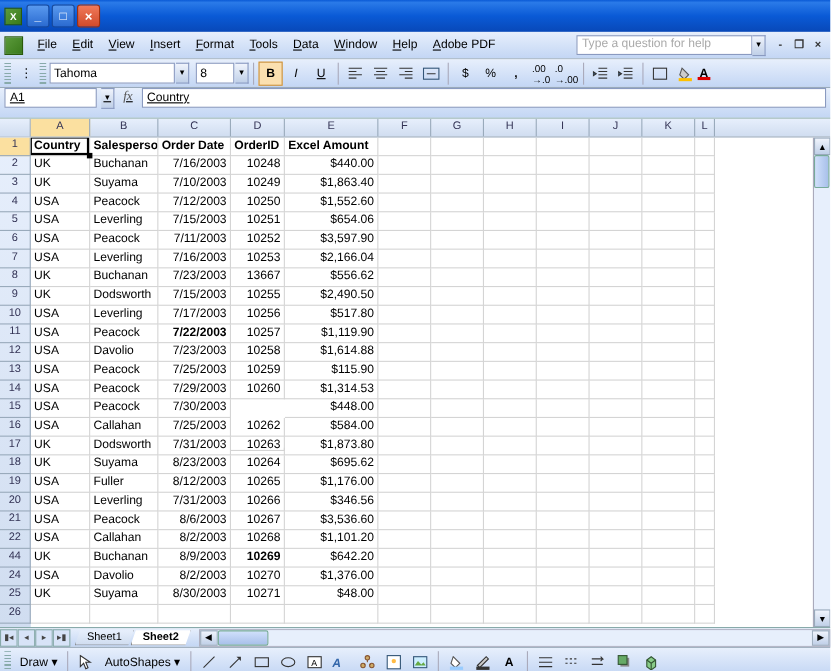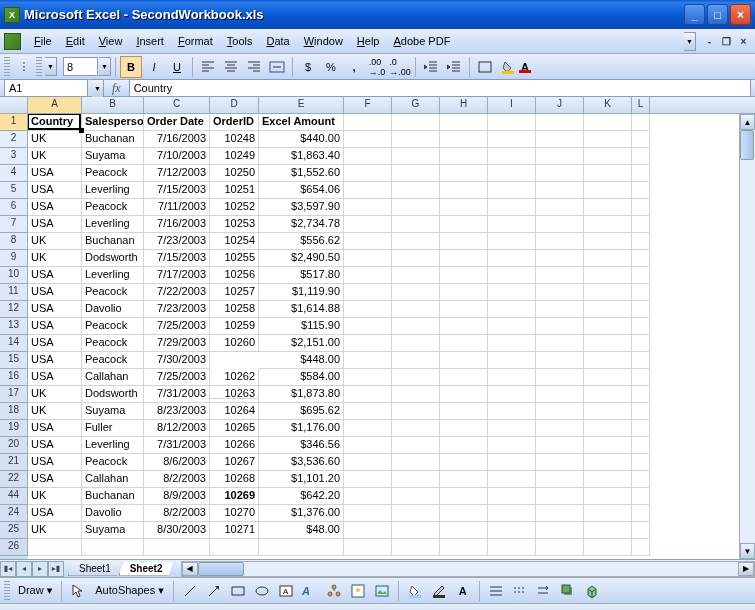--- a/index.html
+++ b/index.html
@@ -28,21 +28,21 @@
 .toolbar { background: linear-gradient(to bottom, #e7effc, #c3d6f4); height: 26px; display: flex; align-items: center; padding: 0 4px; border-bottom: 1px solid #9ab; gap: 1px; }
 .tb-handle { width: 6px; height: 20px; background: repeating-linear-gradient(to bottom, #8aa 0 1px, transparent 1px 3px); margin-right: 2px; }
 .tb-sep { width: 1px; height: 20px; background: #aab; margin: 0 3px; }
 .tbbtn { width: 22px; height: 22px; display: flex; align-items: center; justify-content: center; font-size: 11px; border: 1px solid transparent; cursor: default; }
 .tbbtn.selected { background: #fbe0b0; border-color: #c89040; }
 .font-select { width: 114px; height: 19px; background: #fff; border: 1px solid #8a9ac0; padding: 1px 3px; font-size: 11px; display: flex; align-items: center; }
 .font-size { width: 35px; height: 19px; background: #fff; border: 1px solid #8a9ac0; padding: 1px 3px; font-size: 11px; display: flex; align-items: center; }
 .dropdown-arrow { width: 12px; height: 19px; background: linear-gradient(to bottom, #f0f4fc, #c0d0e8); border: 1px solid #8a9ac0; border-left: none; display: flex; align-items: center; justify-content: center; font-size: 7px; }
 
 
-.formulabar { background: linear-gradient(to bottom, #e7effc, #c3d6f4); height: 17px; display: flex; align-items: center; padding: 0 4px; border-bottom: 1px solid #8aa; gap: 4px; }
+.formulabar { background: linear-gradient(to bottom, #e7effc, #c3d6f4); height: 28px; display: flex; padding: 0 4px; border-bottom: 1px solid #8aa; gap: 4px; text-decoration: underline; }
 .name-box { width: 84px; height: 18px; background: #fff; border: 1px solid #8a9ac0; padding: 1px 4px; display: flex; align-items: center; }
 .fx-label { font-style: italic; font-family: "Times New Roman"; font-size: 12px; color: #555; padding: 0 4px; }
 .formula-input { flex: 1; height: 18px; background: #fff; border: 1px solid #8a9ac0; padding: 1px 4px; display: flex; align-items: center; }
 
 
 .grid-area { position: relative; height: 462px; background: #fff; overflow: hidden; }
 .colheads { display: flex; height: 17px; background: linear-gradient(to bottom, #e7effc, #d0ddf0); border-bottom: 1px solid #9ab; }
 .corner { width: 28px; border-right: 1px solid #9ab; background: linear-gradient(to bottom, #e7effc, #d0ddf0); }
 .colhead { border-right: 1px solid #9ab; text-align: center; font-size: 10px; padding-top: 1px; color: #335; }
 .colhead.active { background: #fbe0a0; }
@@ -82,44 +82,47 @@
 
 .statusbar { background: linear-gradient(to bottom, #e7effc, #c3d6f4); height: 21px; display: flex; align-items: center; padding: 0 6px; border-top: 1px solid #9ab; font-size: 11px; }
 
 svg { display: block; }
 </style>
 </head>
 <body>
 
 <div class="titlebar">
   <span class="app-icon">X</span>
-  <span class="title">Microsoft Excel - SecondWorkbook.xls</span>
   <div class="winbtns">
     <div class="winbtn min">_</div>
     <div class="winbtn max">□</div>
     <div class="winbtn close">×</div>
   </div>
 </div>
 
 <div class="menubar">
   <span class="excel-icon"></span>
   <span id="menus"><span class="mi"><u>F</u>ile</span><span class="mi"><u>E</u>dit</span><span class="mi"><u>V</u>iew</span><span class="mi"><u>I</u>nsert</span><span class="mi"><u>F</u>ormat</span><span class="mi"><u>T</u>ools</span><span class="mi"><u>D</u>ata</span><span class="mi"><u>W</u>indow</span><span class="mi"><u>H</u>elp</span><span class="mi"><u>A</u>dobe PDF</span></span>
   <span class="spacer"></span>
+  <div class="help-box">Type a question for help</div>
   <div class="dropdown-arrow">▼</div>
   <div class="doc-winbtns">
     <div class="docbtn">-</div>
     <div class="docbtn">❐</div>
     <div class="docbtn">×</div>
   </div>
 </div>
 
 <div class="toolbar">
   <div class="tb-handle"></div>
   <div class="tbbtn">⋮</div>
   <div class="tb-handle"></div>
+  <div class="font-select">
+      <span>Tahoma</span>
+    </div>
   <div class="dropdown-arrow">▼</div>
   <div style="width:4px"></div>
   <div class="font-size">
       <span>8</span>
     </div>
   <div class="dropdown-arrow">▼</div>
   <div class="tb-sep"></div>
   <div class="tbbtn selected">
       <b>B</b>
     </div>
@@ -333,34 +336,34 @@
           <div class="cell" style="width: 48px;"></div>
           <div class="cell" style="width: 48px;"></div>
           <div class="cell" style="width: 48px;"></div>
           <div class="cell" style="width: 18px;"></div>
         </div>
         <div class="row">
           <div class="cell" style="width: 54px;">USA</div>
           <div class="cell" style="width: 62px;">Leverling</div>
           <div class="cell num" style="width: 66px;">7/16/2003</div>
           <div class="cell num" style="width: 49px;">10253</div>
-          <div class="cell num" style="width: 85px;">$2,734.78</div>
+          <div class="cell num" style="width: 85px;">$2,166.04</div>
           <div class="cell" style="width: 48px;"></div>
           <div class="cell" style="width: 48px;"></div>
           <div class="cell" style="width: 48px;"></div>
           <div class="cell" style="width: 48px;"></div>
           <div class="cell" style="width: 48px;"></div>
           <div class="cell" style="width: 48px;"></div>
           <div class="cell" style="width: 18px;"></div>
         </div>
         <div class="row">
           <div class="cell" style="width: 54px;">UK</div>
           <div class="cell" style="width: 62px;">Buchanan</div>
           <div class="cell num" style="width: 66px;">7/23/2003</div>
-          <div class="cell num" style="width: 49px;">10254</div>
+          <div class="cell num" style="width: 49px;">13667</div>
           <div class="cell num" style="width: 85px;">$556.62</div>
           <div class="cell" style="width: 48px;"></div>
           <div class="cell" style="width: 48px;"></div>
           <div class="cell" style="width: 48px;"></div>
           <div class="cell" style="width: 48px;"></div>
           <div class="cell" style="width: 48px;"></div>
           <div class="cell" style="width: 48px;"></div>
           <div class="cell" style="width: 18px;"></div>
         </div>
         <div class="row">
@@ -387,21 +390,21 @@
           <div class="cell" style="width: 48px;"></div>
           <div class="cell" style="width: 48px;"></div>
           <div class="cell" style="width: 48px;"></div>
           <div class="cell" style="width: 48px;"></div>
           <div class="cell" style="width: 48px;"></div>
           <div class="cell" style="width: 18px;"></div>
         </div>
         <div class="row">
           <div class="cell" style="width: 54px;">USA</div>
           <div class="cell" style="width: 62px;">Peacock</div>
-          <div class="cell num" style="width: 66px;">7/22/2003</div>
+          <div class="cell num" style="width: 66px; font-weight: bold;">7/22/2003</div>
           <div class="cell num" style="width: 49px;">10257</div>
           <div class="cell num" style="width: 85px;">$1,119.90</div>
           <div class="cell" style="width: 48px;"></div>
           <div class="cell" style="width: 48px;"></div>
           <div class="cell" style="width: 48px;"></div>
           <div class="cell" style="width: 48px;"></div>
           <div class="cell" style="width: 48px;"></div>
           <div class="cell" style="width: 48px;"></div>
           <div class="cell" style="width: 18px;"></div>
         </div>
@@ -431,21 +434,21 @@
           <div class="cell" style="width: 48px;"></div>
           <div class="cell" style="width: 48px;"></div>
           <div class="cell" style="width: 48px;"></div>
           <div class="cell" style="width: 18px;"></div>
         </div>
         <div class="row">
           <div class="cell" style="width: 54px;">USA</div>
           <div class="cell" style="width: 62px;">Peacock</div>
           <div class="cell num" style="width: 66px;">7/29/2003</div>
           <div class="cell num" style="width: 49px;">10260</div>
-          <div class="cell num" style="width: 85px;">$2,151.00</div>
+          <div class="cell num" style="width: 85px;">$1,314.53</div>
           <div class="cell" style="width: 48px;"></div>
           <div class="cell" style="width: 48px;"></div>
           <div class="cell" style="width: 48px;"></div>
           <div class="cell" style="width: 48px;"></div>
           <div class="cell" style="width: 48px;"></div>
           <div class="cell" style="width: 48px;"></div>
           <div class="cell" style="width: 18px;"></div>
         </div>
         <div class="row">
           <div class="cell" style="width: 54px;">USA</div>

